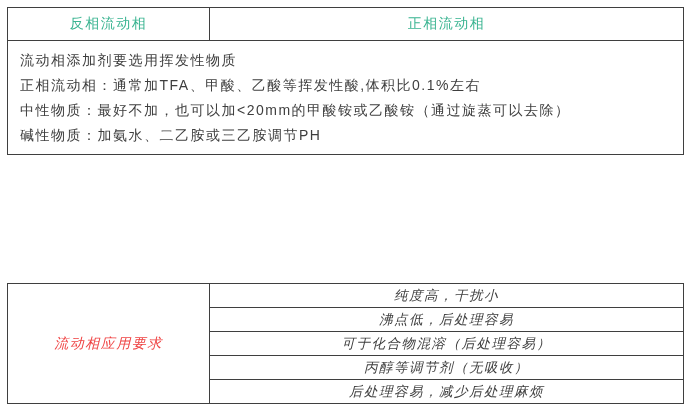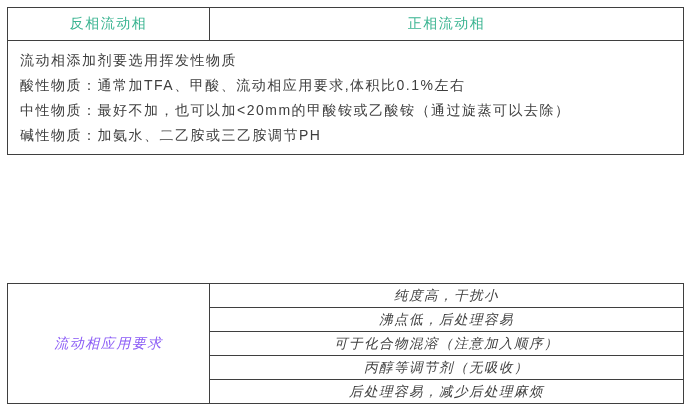--- a/index.html
+++ b/index.html
@@ -51,21 +51,21 @@
     height: 100px;
     vertical-align: top;
   }
   .t1 .notes-cell .note-line {
     line-height: 25px;
     height: 25px;
     white-space: nowrap;
   }
   .t2 td { height: 23px; font-size: 13.5px; font-style: italic; }
   .t2 .row-header {
-    color: #8b5cf6;
+    color: #ef4444;
     font-size: 14px;
   }
 </style>
 </head>
 <body>
 
 <div class="page">
 
   <table class="t1">
     <colgroup>
@@ -73,21 +73,21 @@
       <col class="col-right">
     </colgroup>
     <tbody>
       <tr class="hdr">
         <th>反相流动相</th>
         <th>正相流动相</th>
       </tr>
       <tr>
         <td class="notes-cell" colspan="2">
           <div class="note-line">流动相添加剂要选用挥发性物质</div>
-          <div class="note-line">酸性物质：通常加TFA、甲酸、流动相应用要求,体积比0.1%左右</div>
+          <div class="note-line">正相流动相：通常加TFA、甲酸、乙酸等挥发性酸,体积比0.1%左右</div>
           <div class="note-line">中性物质：最好不加，也可以加&lt;20mm的甲酸铵或乙酸铵（通过旋蒸可以去除）</div>
           <div class="note-line">碱性物质：加氨水、二乙胺或三乙胺调节PH</div>
         </td>
       </tr>
     </tbody>
   </table>
 
   <table class="t2">
     <colgroup>
       <col class="col-left">
@@ -95,21 +95,21 @@
     </colgroup>
     <tbody>
       <tr>
         <td class="row-header" rowspan="5">流动相应用要求</td>
         <td>纯度高，干扰小</td>
       </tr>
       <tr>
         <td>沸点低，后处理容易</td>
       </tr>
       <tr>
-        <td>可于化合物混溶（注意加入顺序）</td>
+        <td>可于化合物混溶（后处理容易）</td>
       </tr>
       <tr>
         <td>丙醇等调节剂（无吸收）</td>
       </tr>
       <tr>
         <td>后处理容易，减少后处理麻烦</td>
       </tr>
     </tbody>
   </table>
 

